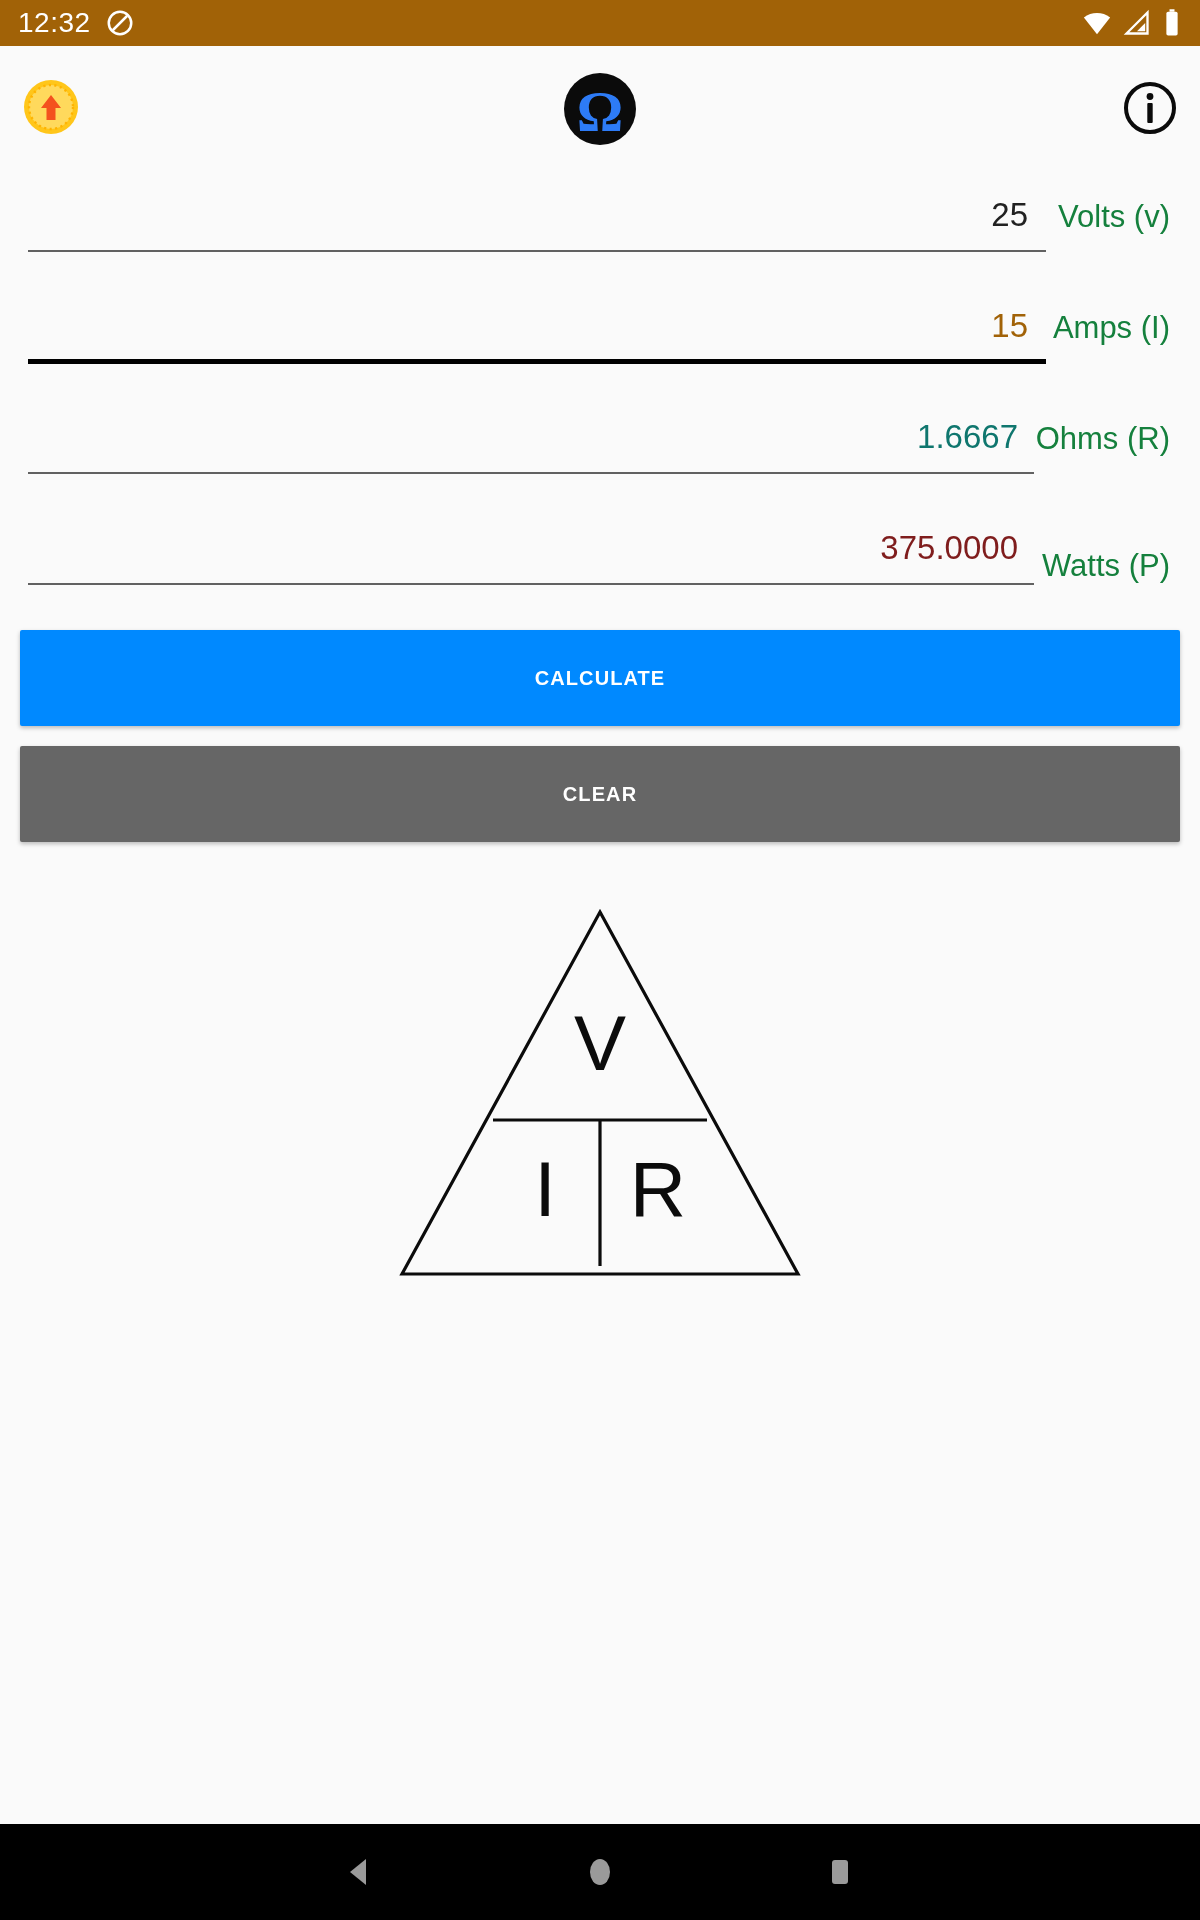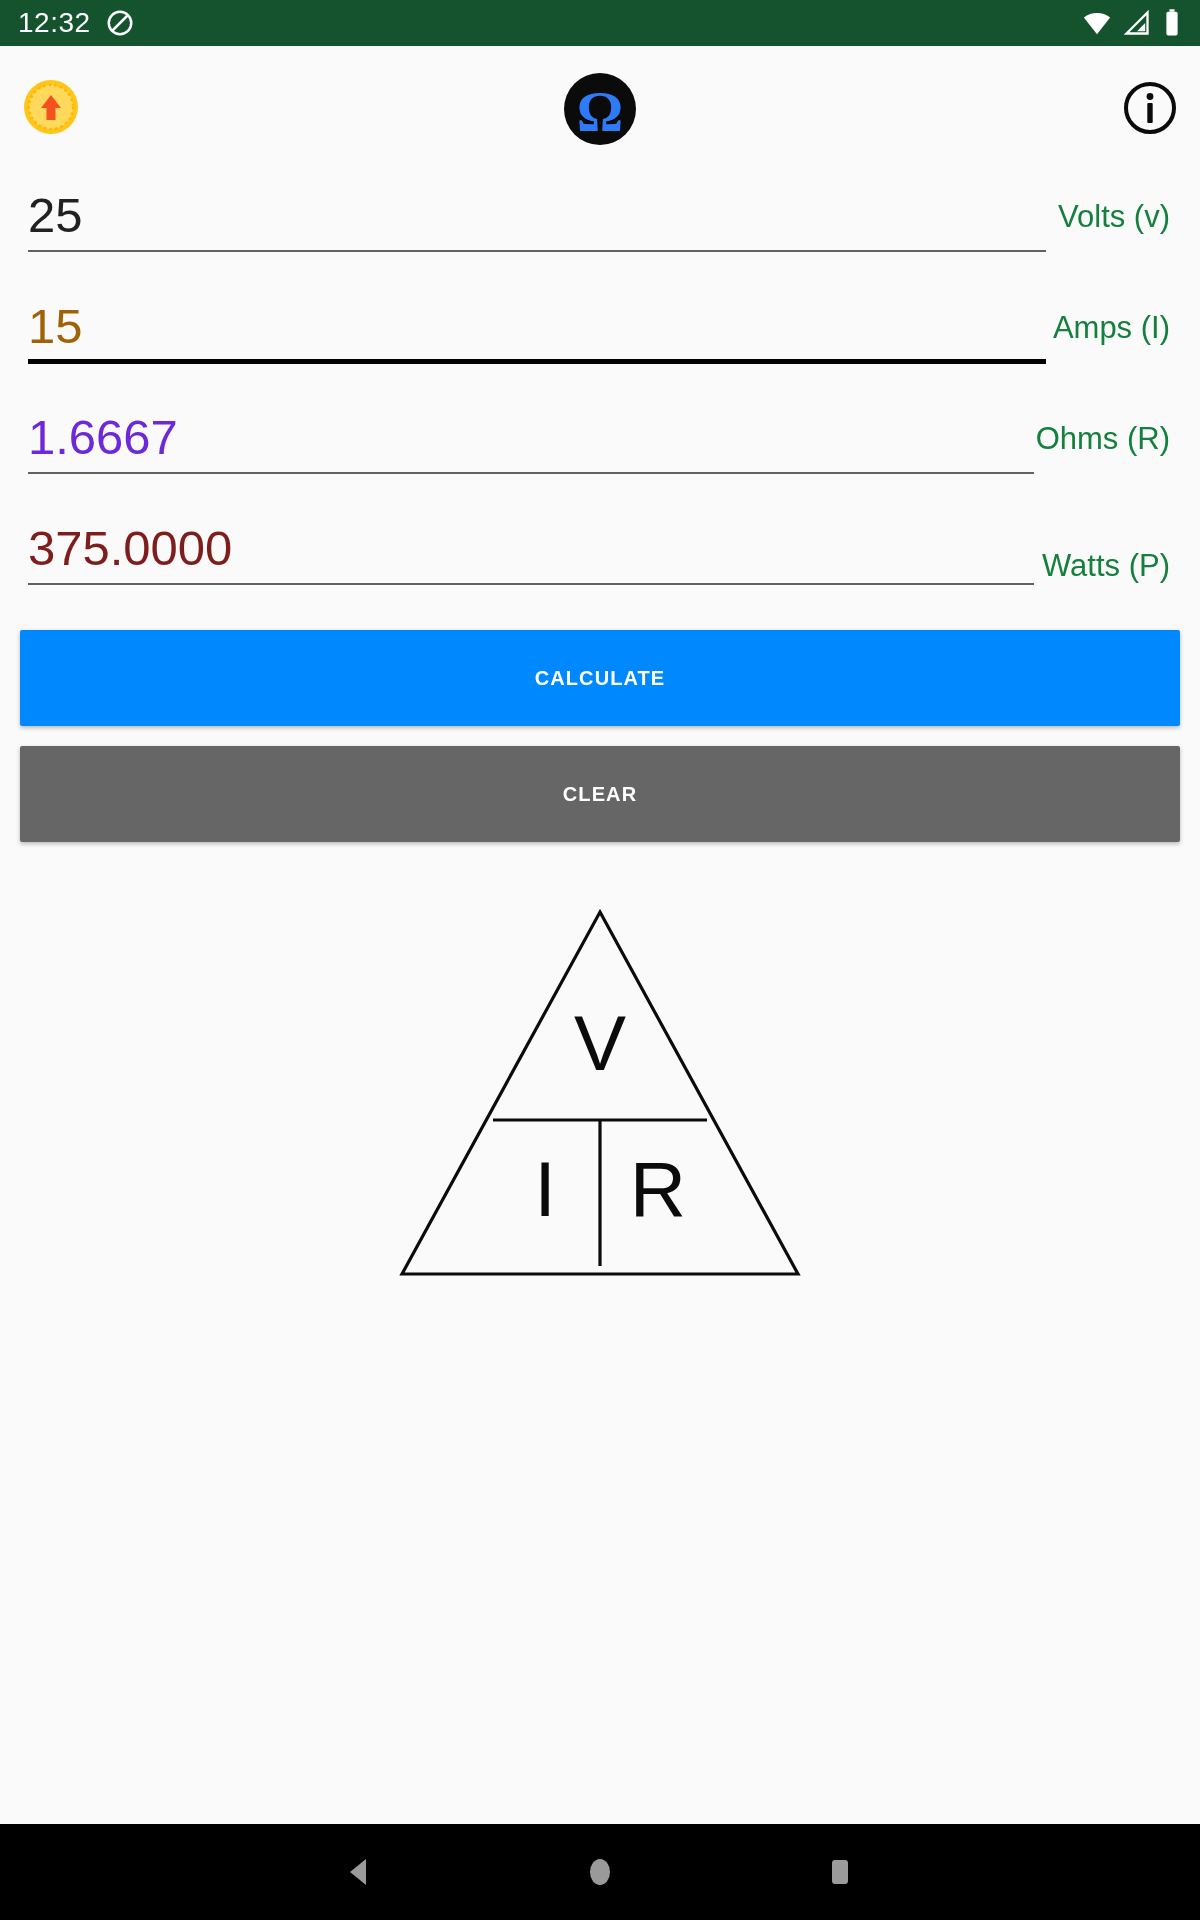--- a/index.html
+++ b/index.html
@@ -12,21 +12,21 @@
   #screen {
     position:relative;
     width:1200px; height:1920px;
     background:#000;
   }
 
   
   #status-bar {
     position:absolute; left:0; top:0;
     width:1200px; height:46px;
-    background:#14532d;
+    background:#a16207;
     display:flex; align-items:center;
     padding:0 18px;
   }
   #status-clock {
     color:#fff; font-size:28px; letter-spacing:0.5px;
     line-height:1;
   }
   #status-left-icons { display:flex; align-items:center; gap:14px; margin-left:14px; }
   #status-right-icons {
     margin-left:auto; display:flex; align-items:center; gap:11px;
@@ -74,26 +74,27 @@
   .field-wrap {
     position:absolute;
     left:28px;
     top:14px;
   }
   .field-input {
     border:none;
     background:transparent;
     outline:none;
     font-family:"Liberation Sans", sans-serif;
-    font-size:49px;
+    font-size:33px;
     line-height:54px;
     height:54px;
     padding:0;
     color:#212121;
     display:block;
+    text-align:right;
   }
   .field-underline {
     position:absolute;
     left:28px;
     height:2px;
     background:#616161;
   }
   .field-underline.focused {
     height:5px;
     background:#000;
@@ -250,21 +251,21 @@
       <div class="field-row" id="row-amps">
         <div class="field-wrap">
           <input class="field-input" type="text" id="input-amps" value="15" style="color: #a16207;">
         </div>
         <div class="field-underline focused"></div>
         <div class="field-label">Amps (I)</div>
       </div>
 
       <div class="field-row result" id="row-ohms">
         <div class="field-wrap">
-          <input class="field-input" type="text" id="input-ohms" readonly="" value="1.6667" style="color: #6d28d9;">
+          <input class="field-input" type="text" id="input-ohms" readonly="" value="1.6667" style="color: #0f766e;">
         </div>
         <div class="field-underline"></div>
         <div class="field-label">Ohms (R)</div>
       </div>
 
       <div class="field-row result" id="row-watts">
         <div class="field-wrap">
           <input class="field-input" type="text" id="input-watts" readonly="" value="375.0000" style="color: #7f1d1d;">
         </div>
         <div class="field-underline"></div>

